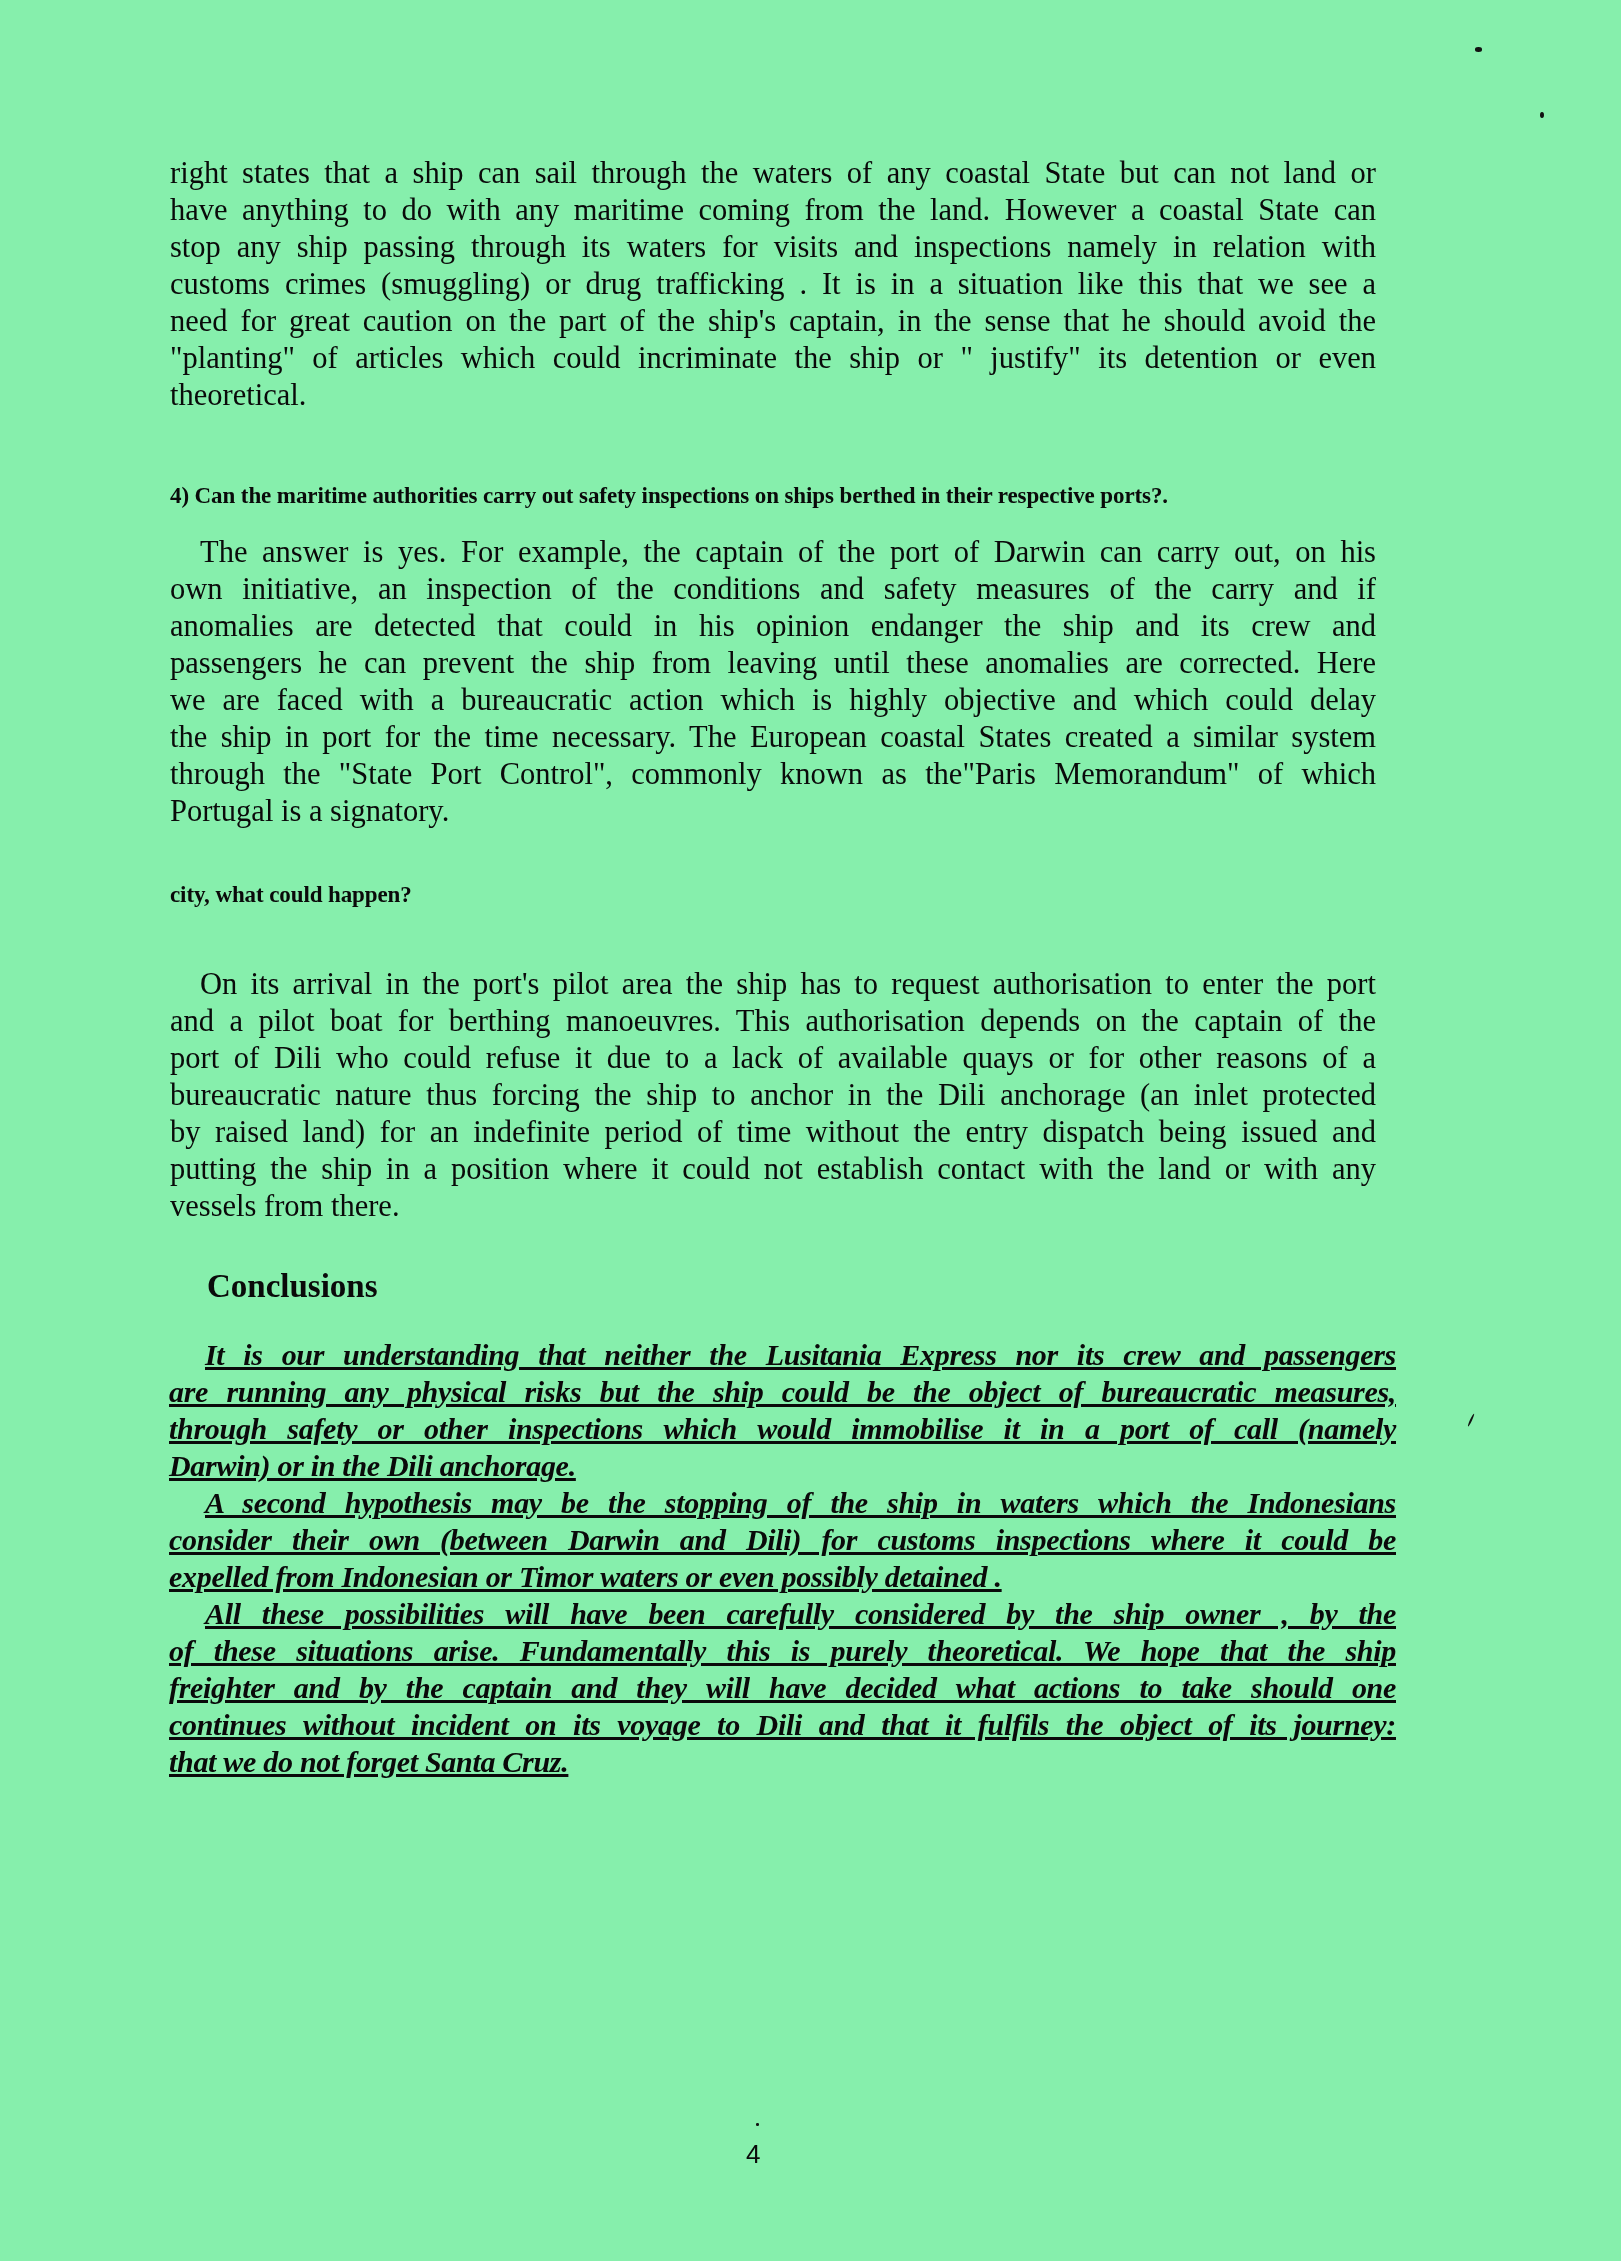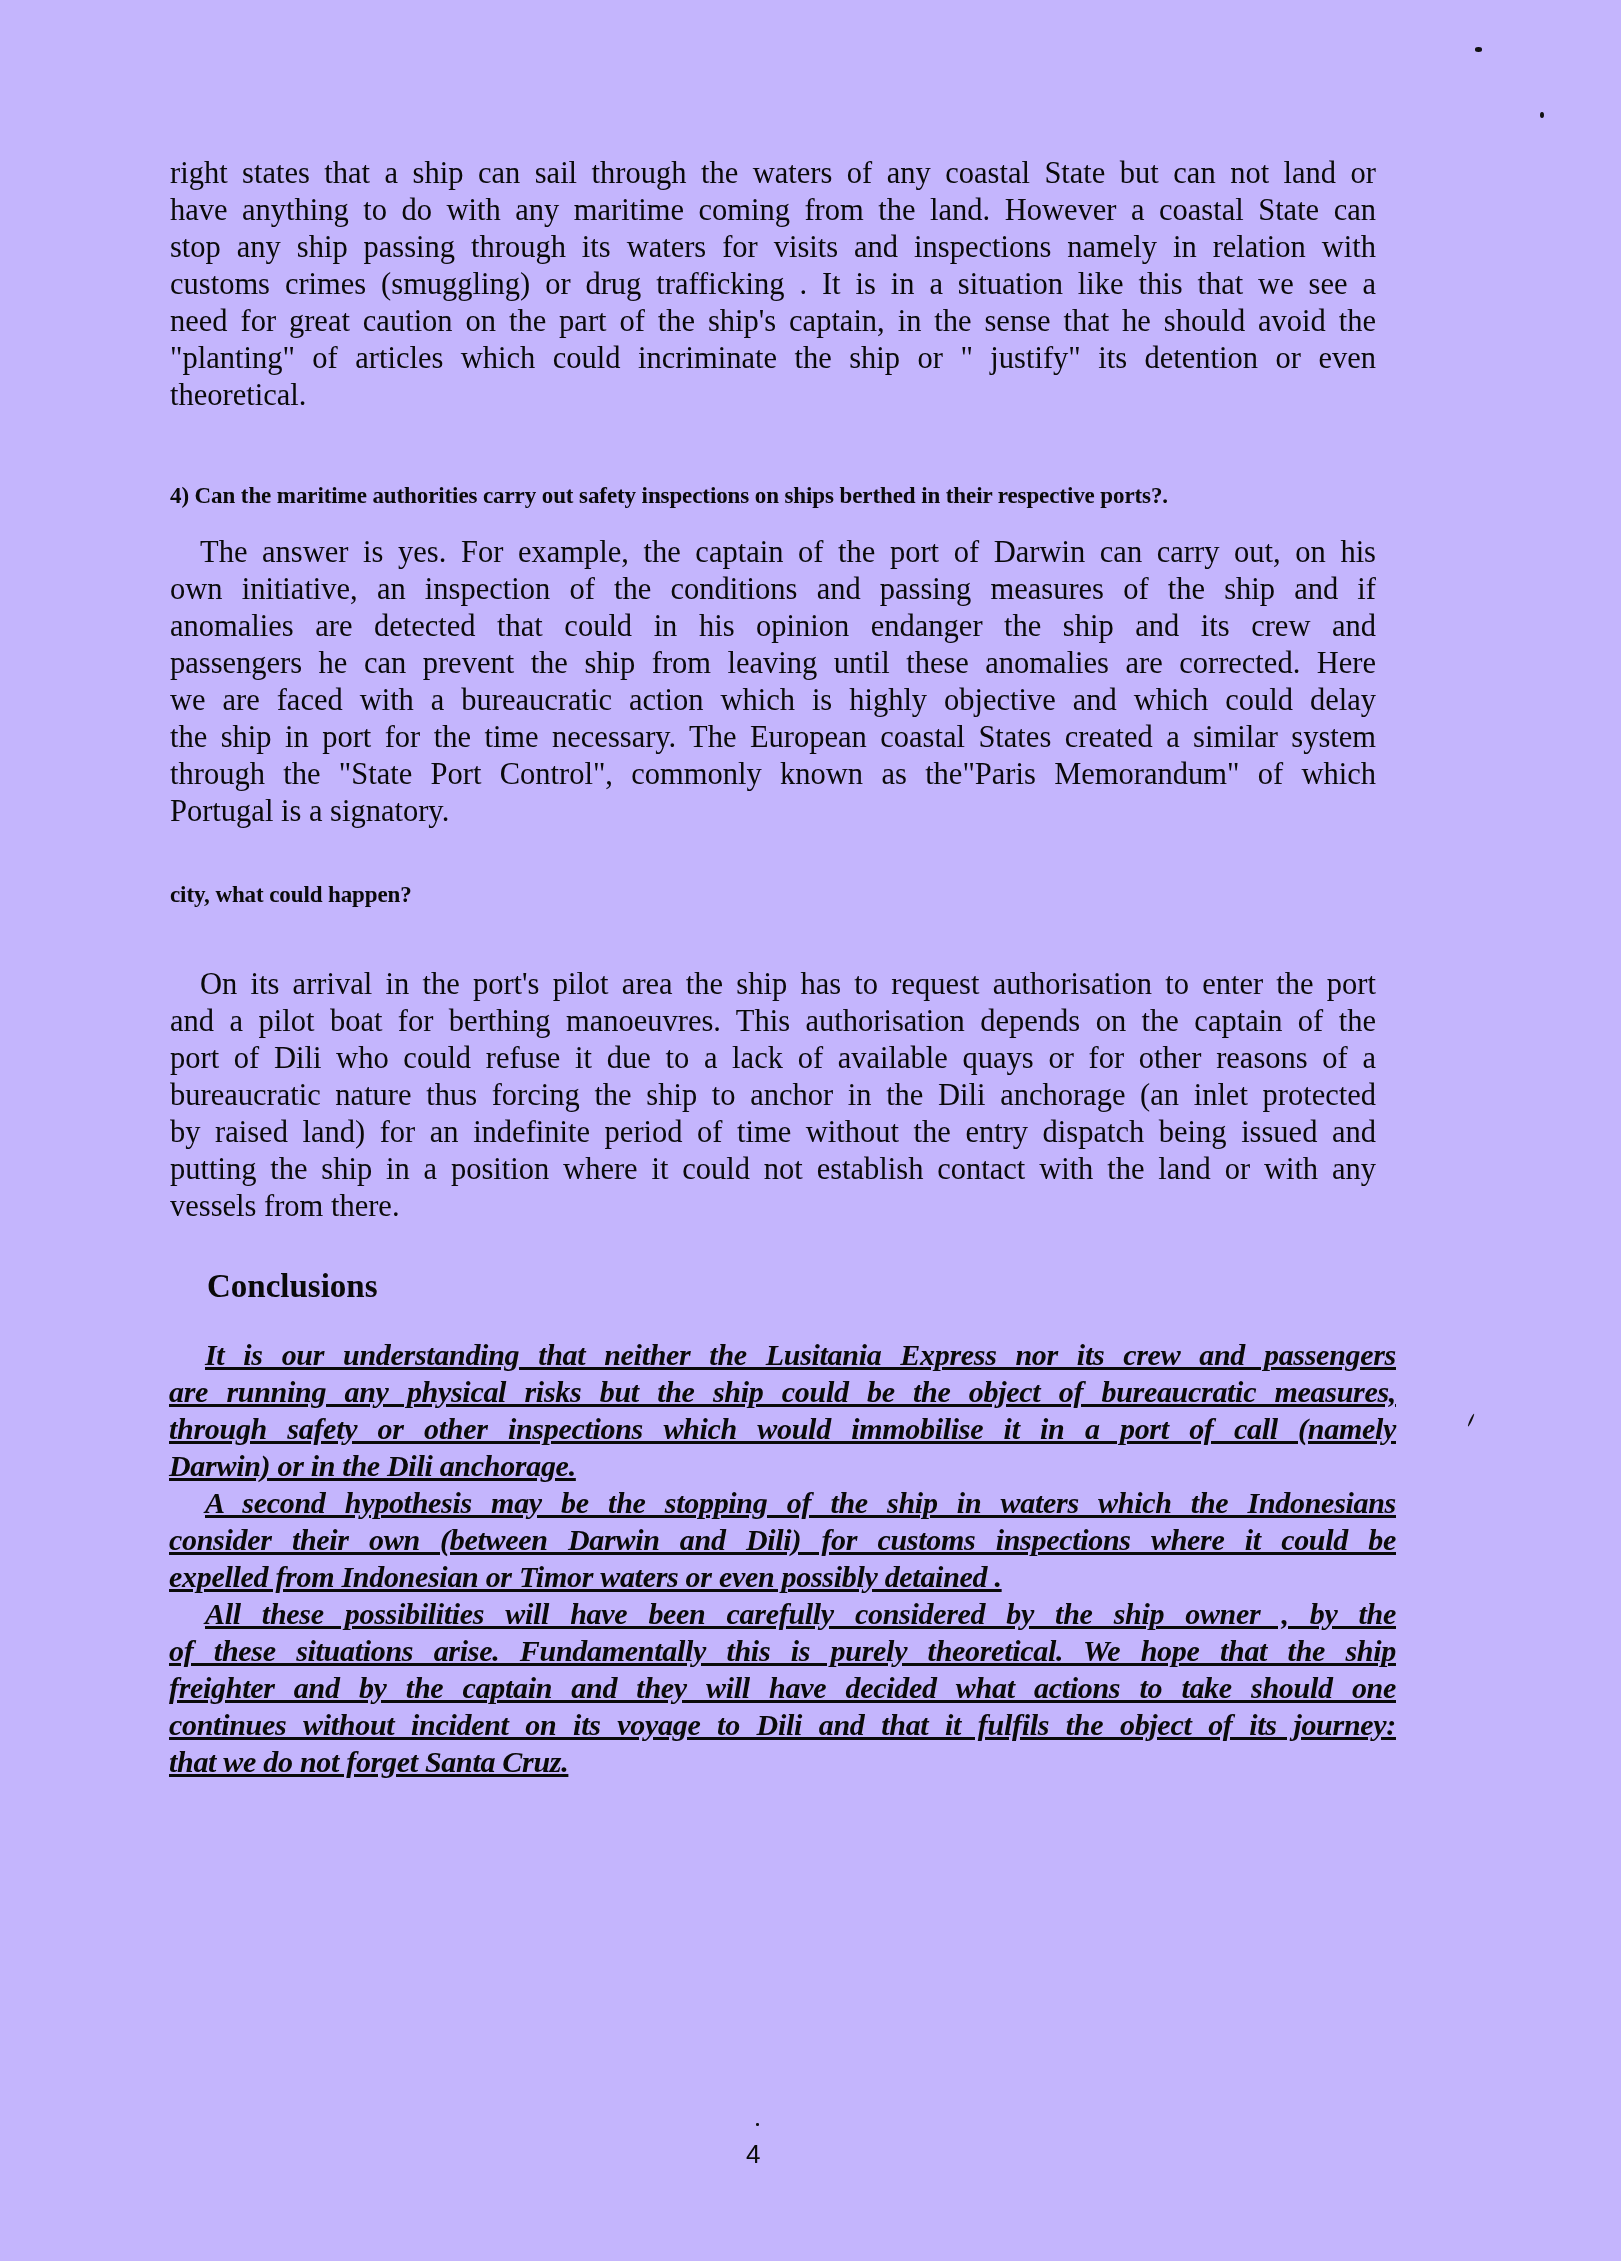--- a/index.html
+++ b/index.html
@@ -1,19 +1,19 @@
 <!DOCTYPE html>
 <html style="font-size:10.4px"><head>
 <meta charset="utf-8">
 <style>
   html, body { margin: 0; padding: 0; background: #ffffff; }
   body { width: 1622px; height: 2261px; position: relative; overflow: hidden; }
   .page {
     position: absolute; left: 0; top: 0; width: 1622px; height: 2261px;
-    background: #c4b5fd; color: #0a0a0a;
+    background: #86efac; color: #0a0a0a;
     font-family: "Liberation Serif", "DejaVu Serif", serif;
   }
   .col { position: absolute; left: 170px; width: 1206px; }
   .para {
     font-size: 30.5px; line-height: 37px; text-align: justify;
     text-align-last: left; margin: 0;
   }
   .para .ln { display: block; text-align: justify; text-align-last: justify; white-space: nowrap; }
   .para .ln.last { text-align-last: left; }
   .heading {
@@ -49,21 +49,21 @@
 
   <div class="col" style="top:481px;">
     <p class="heading">
       <span class="ln">4) Can the maritime authorities  carry out safety inspections  on ships berthed in their respective ports?.</span>
     </p>
   </div>
 
   <div class="col" style="top:534px;">
     <p class="para">
       <span class="ln" style="padding-left:30px;">The answer is yes. For example, the captain of the port of Darwin can carry out, on his</span>
-      <span class="ln">own  initiative,  an  inspection   of  the  conditions  and  passing  measures  of  the  ship  and  if</span>
+      <span class="ln">own  initiative,  an  inspection   of  the  conditions  and  safety  measures  of  the  carry  and  if</span>
       <span class="ln">anomalies  are  detected  that  could  in  his  opinion  endanger   the  ship  and  its  crew  and</span>
       <span class="ln">passengers  he can prevent the  ship from leaving until  these anomalies are corrected.  Here</span>
       <span class="ln">we are faced with a bureaucratic action  which is  highly objective and which could delay</span>
       <span class="ln">the ship in port  for the time necessary. The European coastal States created a similar system</span>
       <span class="ln">through  the "State Port Control", commonly known as  the"Paris Memorandum"  of  which</span>
       <span class="ln last">Portugal is a signatory.</span>
     </p>
   </div>
 
   <div class="col" style="top:880px;">

